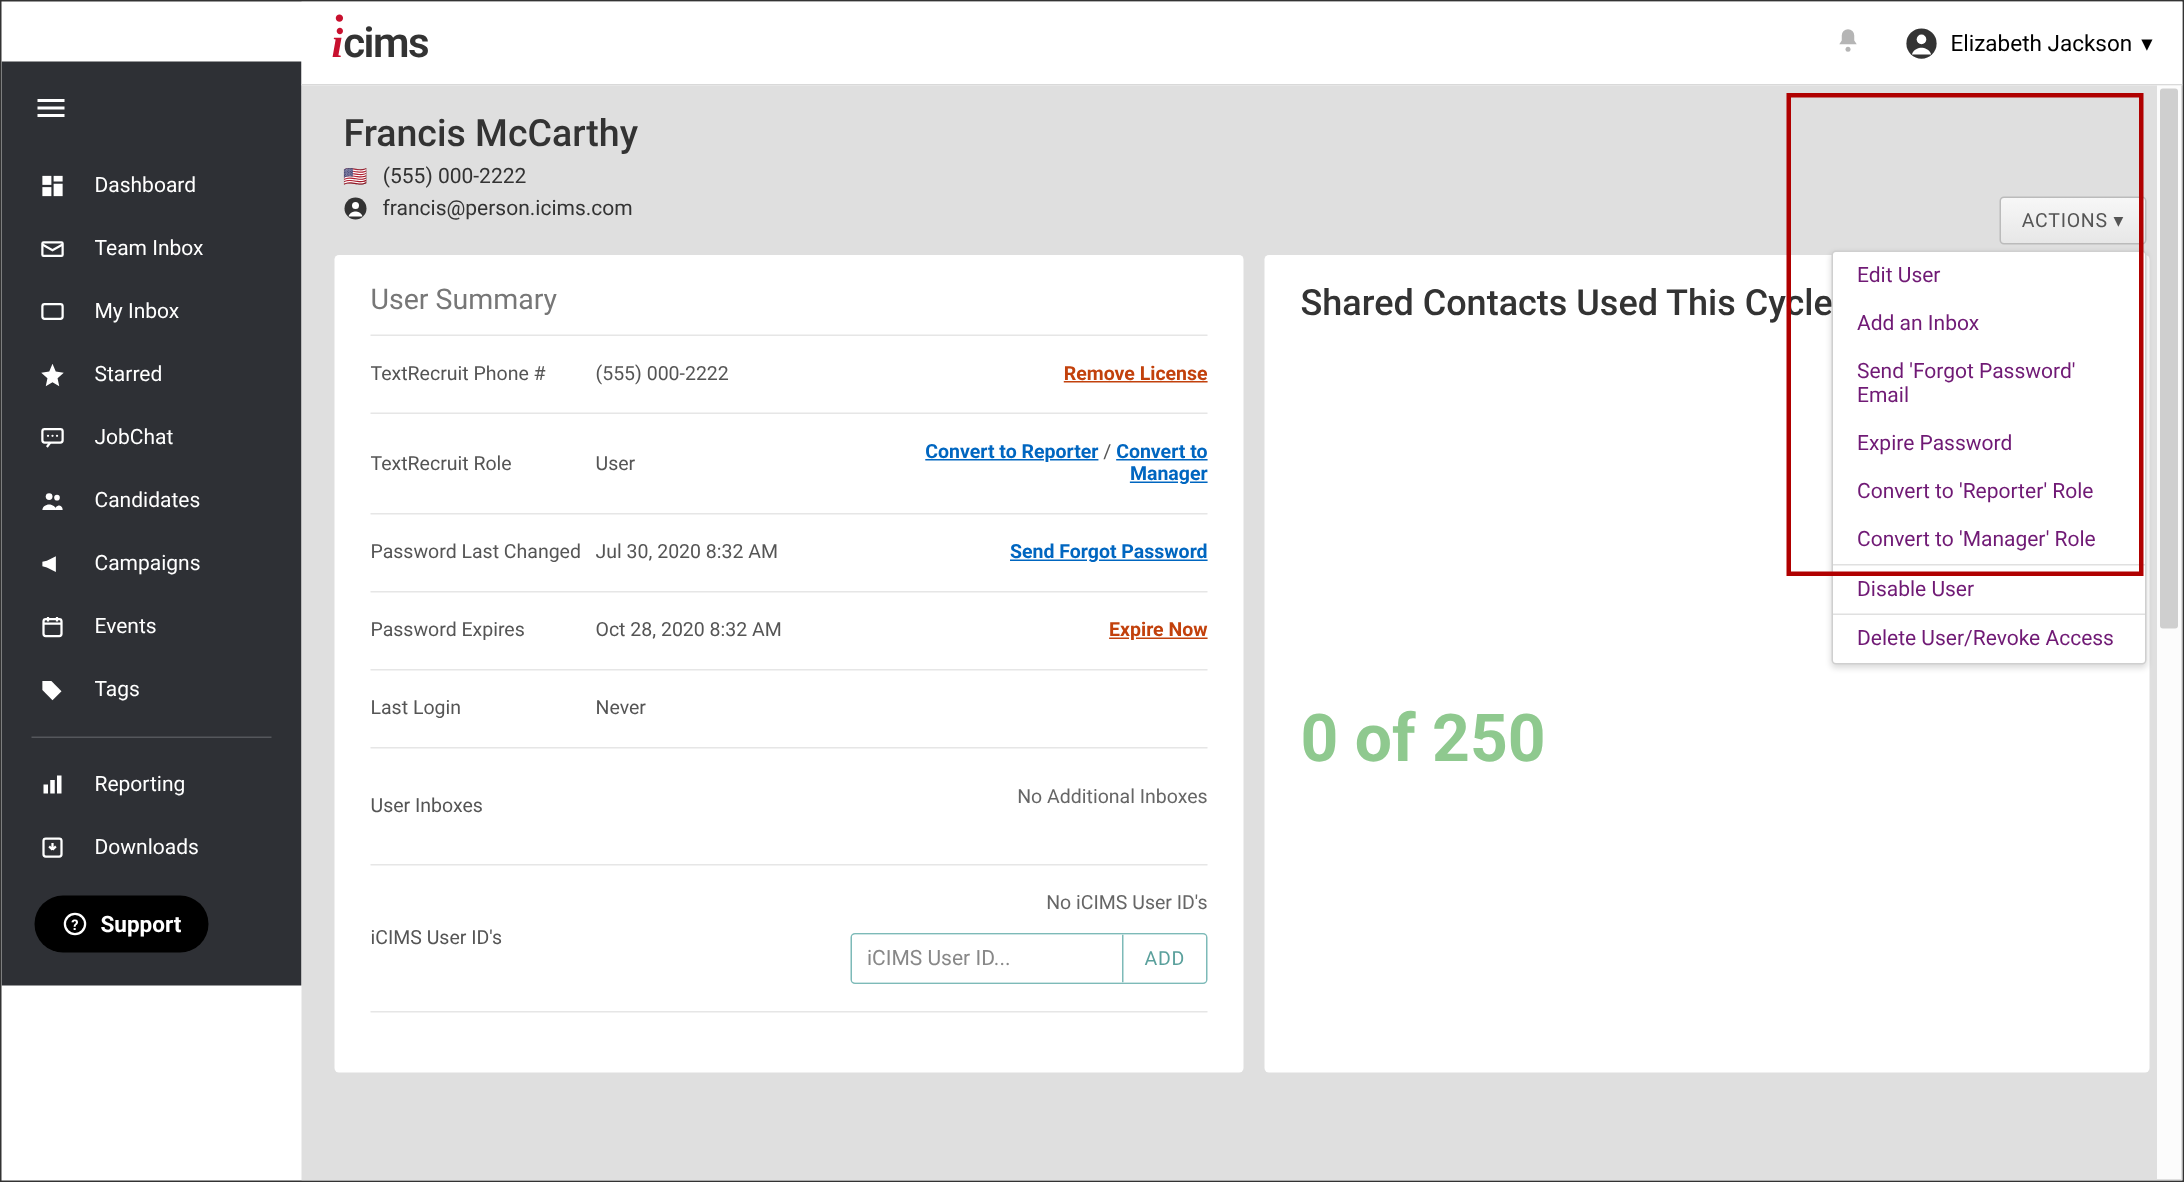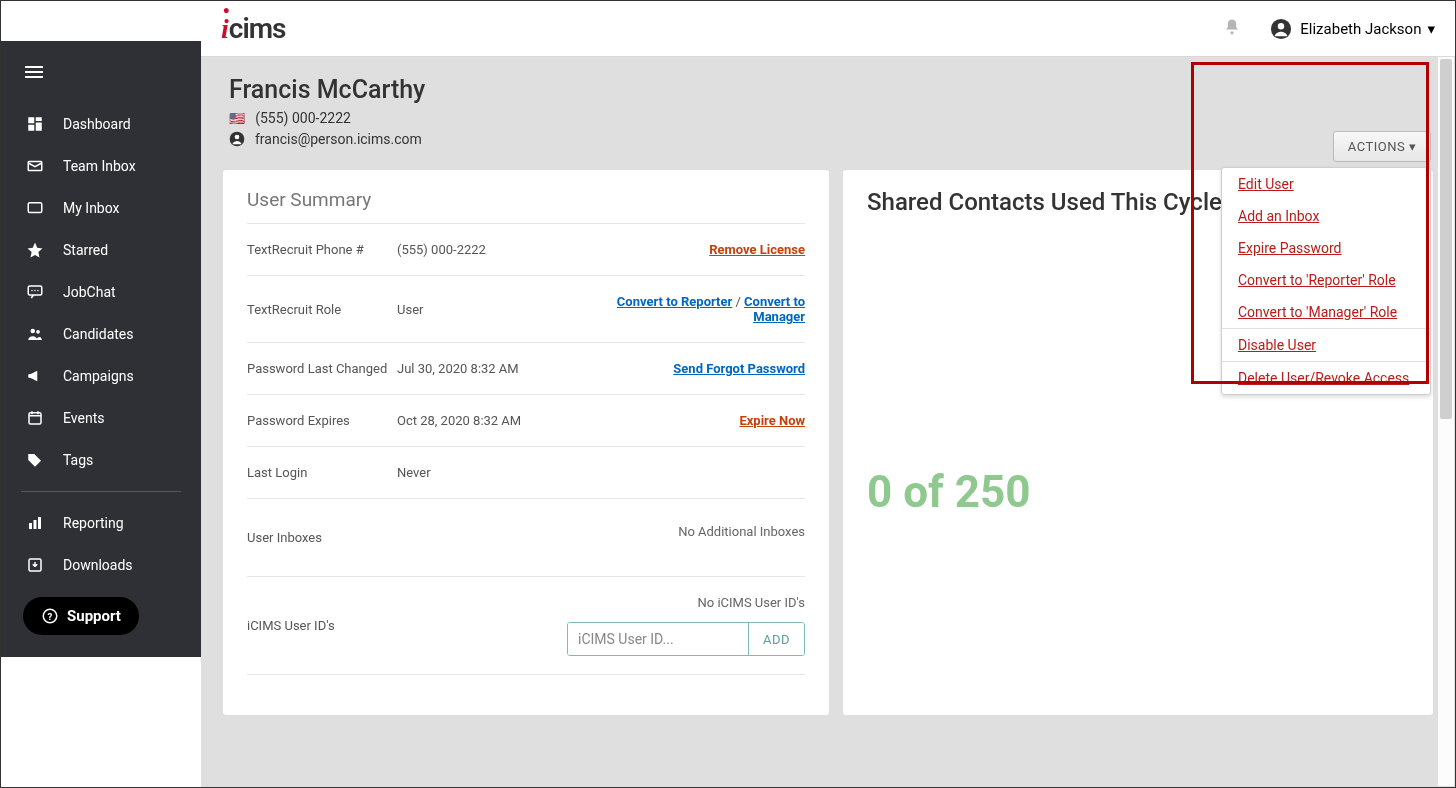--- a/index.html
+++ b/index.html
@@ -26,21 +26,21 @@
 .user-chip svg { margin-right:8px; }
 .content { flex:1; background:#dfdfdf; overflow:auto; position:relative; }
 .header-row { padding:18px 28px 18px 28px; display:flex; align-items:flex-start; }
 .user-head { flex:1; }
 .user-name { font-size:25px; font-weight:500; color:#333; margin-bottom:6px; }
 .user-line { display:flex; align-items:center; font-size:14px; color:#333; margin-bottom:5px; }
 .user-line .flag { font-size:13px; margin-right:10px; }
 .actions-btn { background:linear-gradient(#f7f7f7,#e7e7e7); border:1px solid #bbb; border-radius:3px; padding:7px 14px; font-size:13px; color:#555; cursor:pointer; letter-spacing:0.5px; }
 .actions-menu-wrap { position:absolute; right:24px; top:74px; }
 .actions-menu { position:absolute; right:0; top:36px; background:#fff; border:1px solid #cfcfcf; border-radius:3px; min-width:210px; box-shadow:0 2px 4px rgba(0,0,0,0.15); z-index:10; }
-.actions-menu-item { padding:8px 16px; font-size:14px; color:#b91c1c; cursor:pointer;text-decoration:underline; }
+.actions-menu-item { padding:8px 16px; font-size:14px; color:#701a75; cursor:pointer; }
 .actions-menu hr { border:none; border-top:1px solid #e0e0e0; }
 .red-box { position:absolute; border:3px solid #b00000; z-index:20; pointer-events:none; }
 .cards { display:flex; gap:14px; padding:0 22px 22px; }
 .card { background:#fff; border-radius:3px; flex:1; padding:18px 24px 40px; }
 .card-title { font-size:19px; color:#777; font-weight:400; margin-bottom:12px; }
 .row { display:flex; align-items:center; border-top:1px solid #e6e6e6; padding:18px 0; font-size:13px; }
 .row:first-of-type { border-top:1px solid #e6e6e6; }
 .row-label { width:150px; color:#555; }
 .row-value { width:170px; color:#555; }
 .row-actions { flex:1; text-align:right; font-size:13px; }
@@ -221,20 +221,21 @@
           <span>francis@person.icims.com</span>
         </div>
       </div>
     </div>
 
     <div class="actions-menu-wrap">
       <button class="actions-btn"><span>ACTIONS</span> <span>▾</span></button>
       <div class="actions-menu">
         <div class="actions-menu-item">Edit User</div>
         <div class="actions-menu-item">Add an Inbox</div>
+        <div class="actions-menu-item">Send 'Forgot Password' Email</div>
         <div class="actions-menu-item">Expire Password</div>
         <div class="actions-menu-item">Convert to 'Reporter' Role</div>
         <div class="actions-menu-item">Convert to 'Manager' Role</div>
         <hr>
         <div class="actions-menu-item">Disable User</div>
         <hr>
         <div class="actions-menu-item">Delete User/Revoke Access</div>
       </div>
     </div>
 

